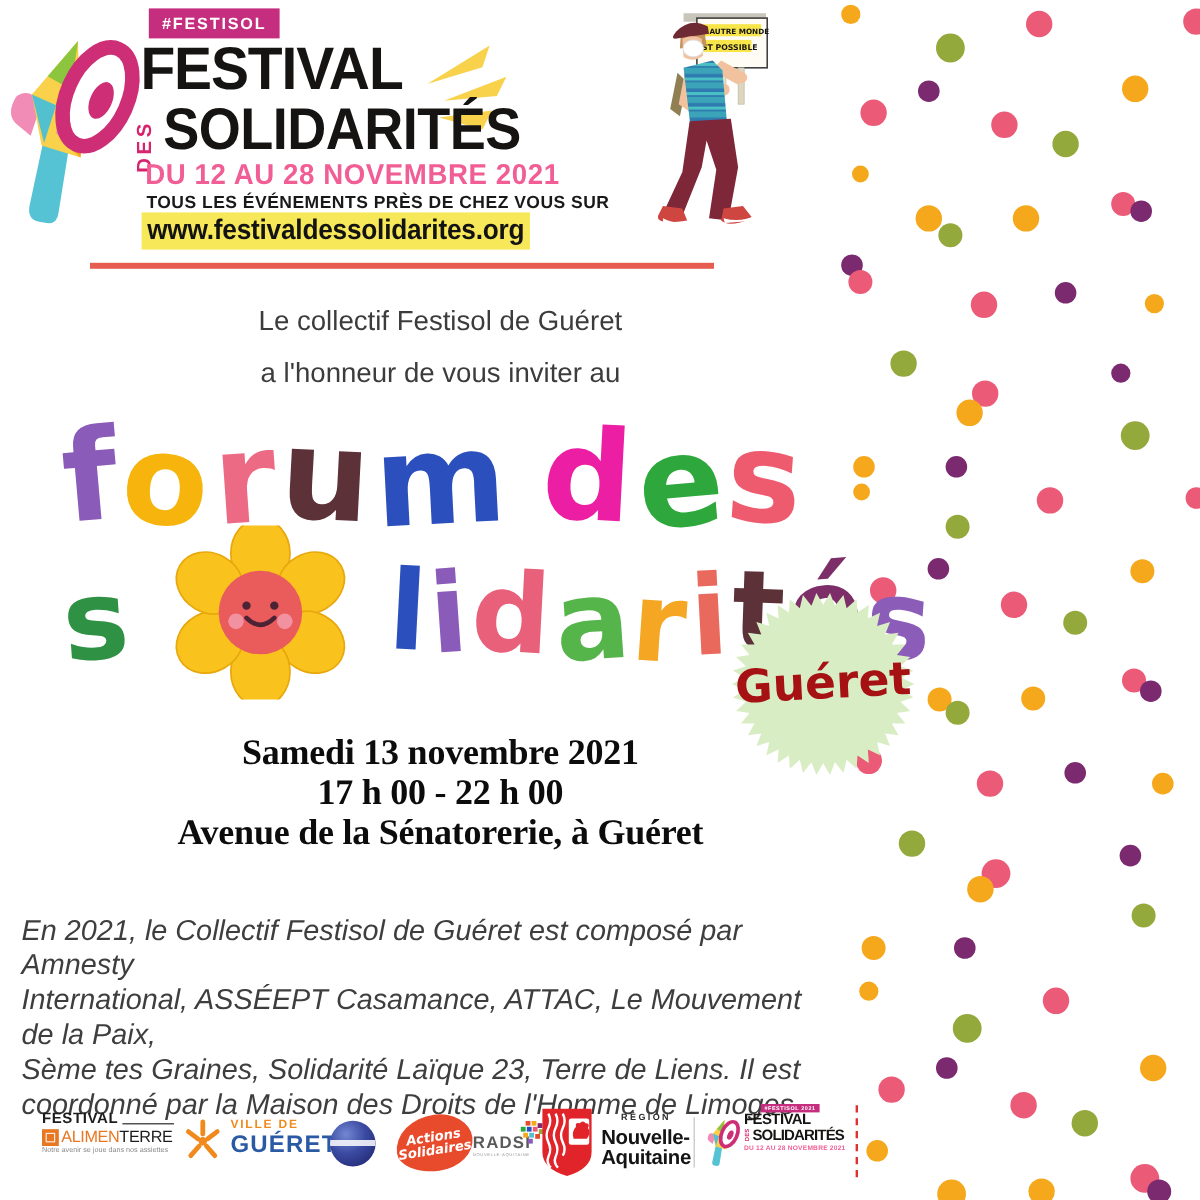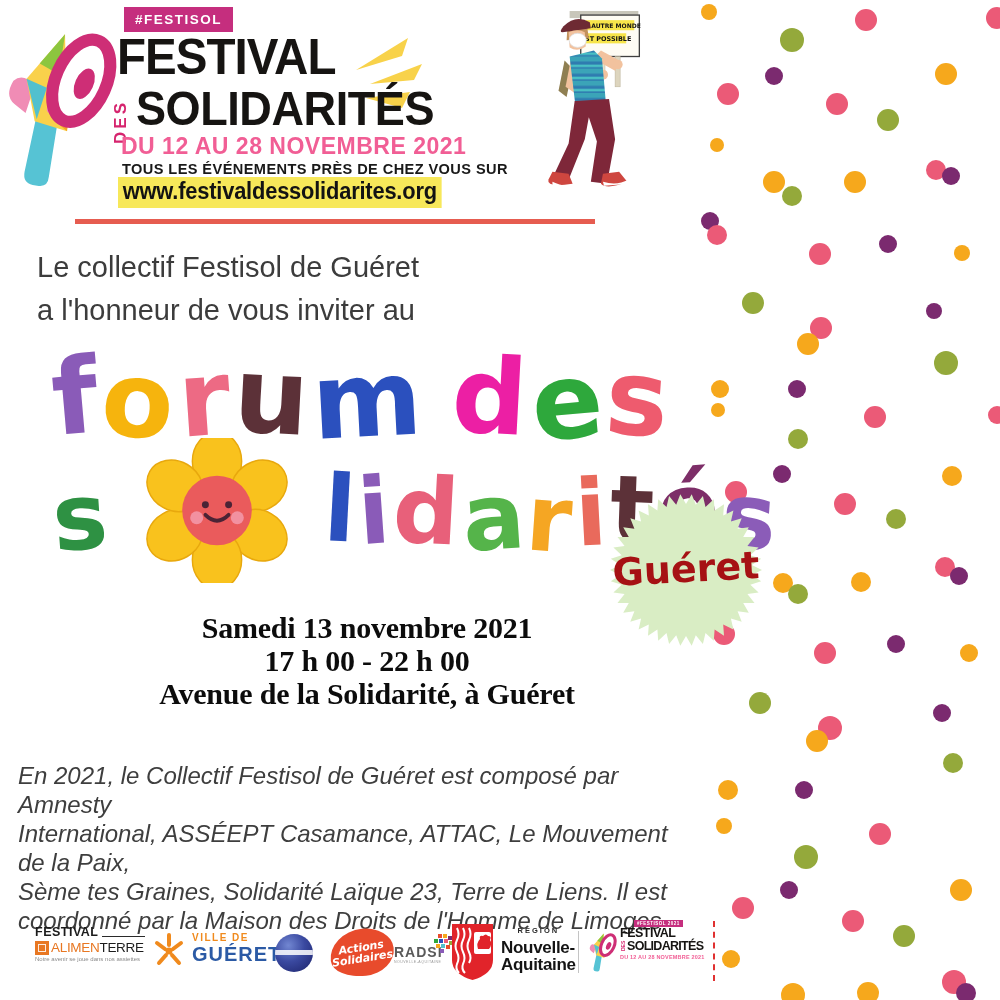--- a/index.html
+++ b/index.html
@@ -14,22 +14,22 @@
   .h-des{position:absolute;left:99px;top:112px;color:#D6246E;font-size:17px;font-weight:900;
     letter-spacing:3px;transform:rotate(-90deg);}
   .h-solidarites{position:absolute;left:136px;top:80px;font-size:49px;font-weight:900;color:#161412;
     letter-spacing:-.5px;transform:scaleX(.92);transform-origin:left;}
   .h-dates{position:absolute;left:121px;top:132px;font-size:24px;font-weight:900;color:#F15E95;
     letter-spacing:.5px;transform:scaleX(.96);transform-origin:left;}
   .h-sub{position:absolute;left:122px;top:161px;font-size:14.6px;font-weight:800;color:#191919;letter-spacing:.4px;}
   .h-site{position:absolute;left:118px;top:177px;font-size:23.5px;font-weight:900;color:#131313;
     background:#F7E85A;padding:1px 5px 3px 5px;letter-spacing:-.2px;transform:scaleX(.93);transform-origin:left;}
   .redline{position:absolute;left:75px;top:219px;width:520px;height:5px;background:#E65C50;}
-  .invite{position:absolute;left:37px;top:246px;width:660px;color:#3C3C3C;
-    font-size:29px;line-height:43px;font-weight:400;}
+  .invite{position:absolute;left:37px;top:246px;width:660px;text-align:center;color:#3C3C3C;
+    font-size:23px;line-height:43px;font-weight:400;}
   
   .titleline{position:absolute;left:52px;white-space:nowrap;
     font-family:"DejaVu Sans",sans-serif;font-weight:bold;}
   #title-line1{top:336px;font-size:105px;letter-spacing:4px;}
   #title-line2{top:438px;font-size:92px;letter-spacing:3px;}
   .bigletter{display:inline-block;}
   .bigletter.sp{width:26px;}
   .flower-wrap{display:inline-block;width:148px;height:145px;vertical-align:-40px;margin:0 -2px;}
   
   .gueret-badge{position:absolute;left:606px;top:490px;width:160px;height:160px;}
@@ -253,21 +253,21 @@
 <span class="bigletter" style="color: rgb(43, 80, 190); transform: rotate(3deg) translateY(-2px);">l</span><span class="bigletter" style="color: rgb(138, 91, 184); transform: rotate(-4deg) translateY(0px);">i</span><span class="bigletter" style="color: rgb(232, 96, 122); transform: rotate(3deg) translateY(0px);">d</span><span class="bigletter" style="color: rgb(85, 180, 74); transform: rotate(-4deg) translateY(6px);">a</span><span class="bigletter" style="color: rgb(245, 166, 35); transform: rotate(4deg) translateY(8px);">r</span><span class="bigletter" style="color: rgb(233, 106, 92); transform: rotate(-3deg) translateY(2px);">i</span><span class="bigletter" style="color: rgb(92, 49, 56); transform: rotate(2deg) translateY(-2px);">t</span><span class="bigletter" style="color: rgb(125, 46, 104); transform: rotate(-4deg) translateY(-4px);">é</span><span class="bigletter" style="color: rgb(139, 92, 184); transform: rotate(4deg) translateY(6px);">s</span></div>
 
   <svg class="gueret-badge" viewBox="0 0 160 160">
     <polygon id="badge-burst" points="156.0,80.0 145.8,84.9 155.2,91.3 144.3,94.7 152.6,102.4 141.4,104.1 148.5,113.0 137.2,113.0 142.8,122.8 131.6,121.2 135.7,131.7 124.9,128.4 127.4,139.4 117.2,134.5 118.0,145.8 108.6,139.5 107.8,150.7 99.5,143.1 96.9,154.1 89.8,145.3 85.7,155.8 80.0,146.0 74.3,155.8 70.2,145.3 63.1,154.1 60.5,143.1 52.2,150.7 51.4,139.5 42.0,145.8 42.8,134.5 32.6,139.4 35.1,128.4 24.3,131.7 28.4,121.2 17.2,122.8 22.8,113.0 11.5,113.0 18.6,104.1 7.4,102.4 15.7,94.7 4.8,91.3 14.2,84.9 4.0,80.0 14.2,75.1 4.8,68.7 15.7,65.3 7.4,57.6 18.6,55.9 11.5,47.0 22.8,47.0 17.2,37.2 28.4,38.8 24.3,28.3 35.1,31.6 32.6,20.6 42.8,25.5 42.0,14.2 51.4,20.5 52.2,9.3 60.5,16.9 63.1,5.9 70.2,14.7 74.3,4.2 80.0,14.0 85.7,4.2 89.8,14.7 96.9,5.9 99.5,16.9 107.8,9.3 108.6,20.5 118.0,14.2 117.2,25.5 127.4,20.6 124.9,31.6 135.7,28.3 131.6,38.8 142.8,37.2 137.2,47.0 148.5,47.0 141.4,55.9 152.6,57.6 144.3,65.3 155.2,68.7 145.8,75.1" fill="#D9EDC4"></polygon>
     <text x="80" y="92" text-anchor="middle" font-size="38" font-weight="bold" font-family="DejaVu Sans, sans-serif" fill="#A61114" transform="rotate(-3 80 80)">Guéret</text>
   </svg>
 
   <div class="event">
     <div>Samedi 13 novembre 2021</div>
     <div>17 h 00 - 22 h 00</div>
-    <div>Avenue de la Solidarité, à Guéret</div>
+    <div>Avenue de la Sénatorerie, à Guéret</div>
   </div>
 
   <div class="descr">
     <div>En 2021, le Collectif Festisol de Guéret est composé par Amnesty</div>
     <div>International, ASSÉEPT Casamance, ATTAC, Le Mouvement de la Paix,</div>
     <div>Sème tes Graines, Solidarité Laïque 23, Terre de Liens. Il est</div>
     <div>coordonné par la Maison des Droits de l'Homme de Limoges</div>
   </div>
 
   <div>

